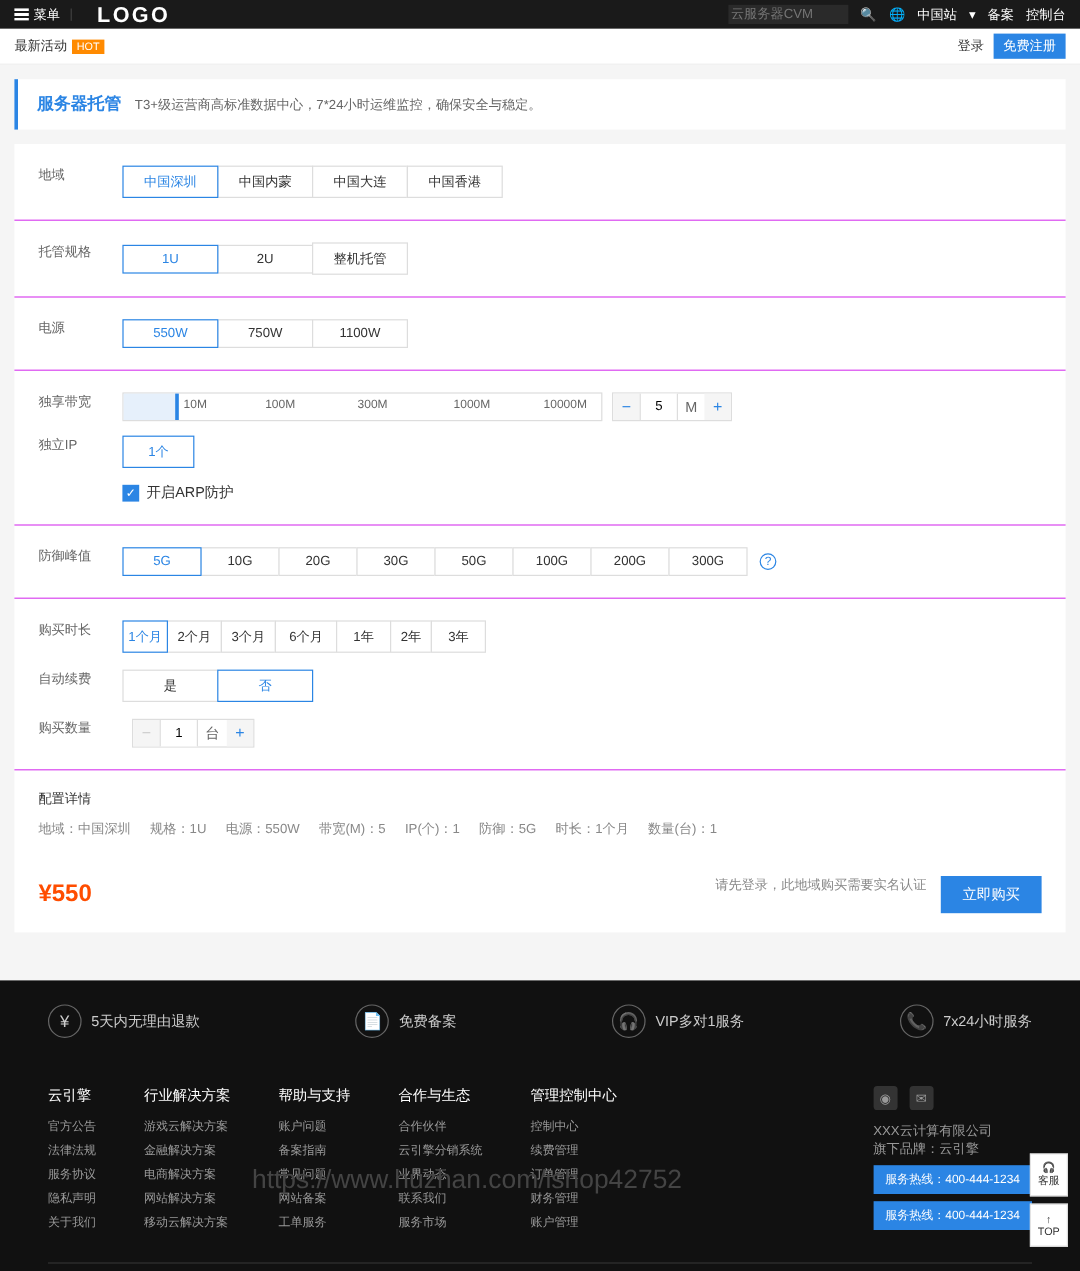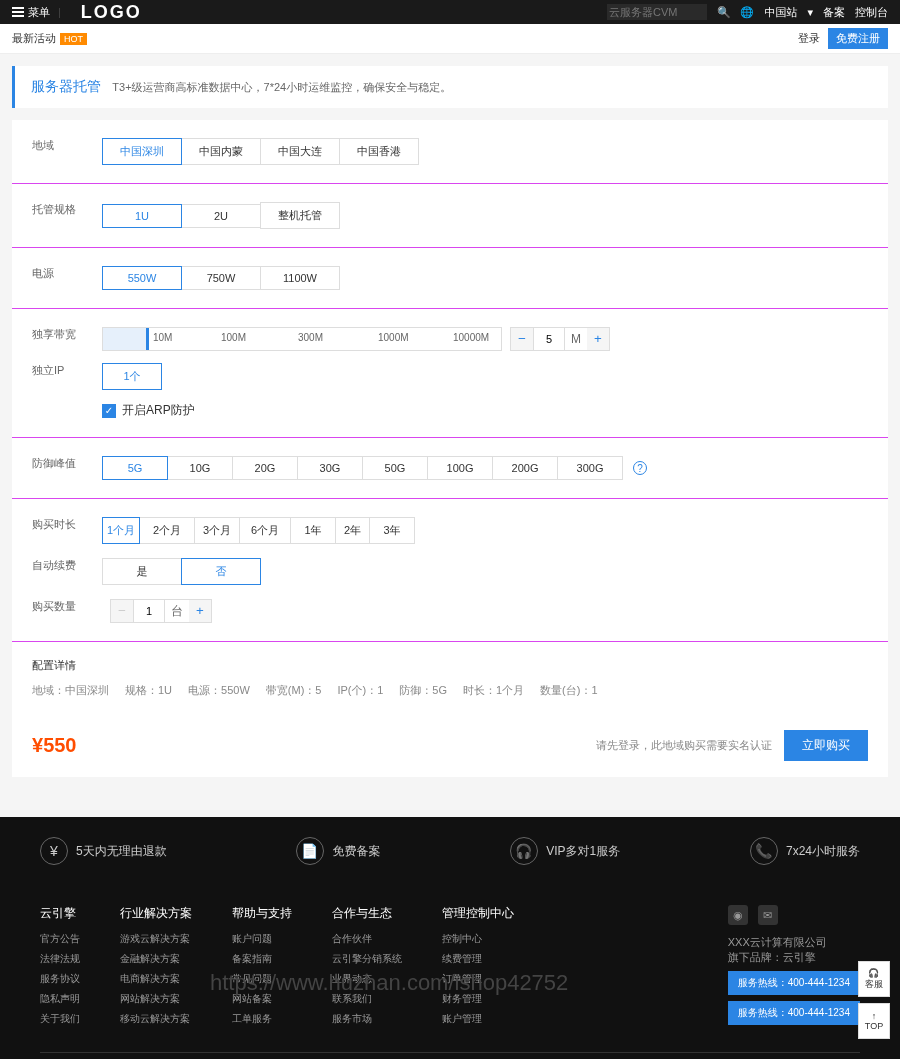--- a/index.html
+++ b/index.html
@@ -10,21 +10,21 @@
 .logo{font-size:18px;font-weight:bold;letter-spacing:2px;margin-left:12px;font-family:Arial}
 .divider{color:#444;margin:0 8px}
 .top-right{margin-left:auto;display:flex;align-items:center;gap:10px}
 .search-box{background:#2a2a2a;border:none;color:#888;padding:2px 2px;width:100px;font-size:11px}
 .icon-globe,.icon-search{font-size:11px}
 .subbar{background:#fff;height:30px;display:flex;align-items:center;padding:0 12px;border-bottom:1px solid #eee;font-size:11px}
 .hot-tag{background:#ff8a00;color:#fff;padding:1px 4px;font-size:9px;margin-left:4px}
 .subbar-right{margin-left:auto;display:flex;gap:8px;align-items:center}
 .btn-reg{background:#2b85e4;color:#fff;padding:3px 8px;border:none;cursor:pointer;font-size:11px}
 .page-header{background:#fff;margin:12px;padding:12px 16px;border-left:3px solid #2b85e4}
-.page-title{color:#2b85e4;font-size:14px;font-weight:normal;display:inline}
+.page-title{color:#2b85e4;font-size:14px;font-weight:bold;display:inline}
 .page-desc{color:#666;font-size:11px;margin-left:8px}
 .config-panel{background:#fff;margin:0 12px;padding:0}
 .config-row{display:flex;align-items:flex-start;padding:18px 20px;border-bottom:1px solid #d946ef}
 .config-label{width:70px;color:#666;font-size:11px;flex-shrink:0}
 .config-options{display:flex;gap:0;flex-wrap:wrap;align-items:center}
 .opt{border:1px solid #ddd;padding:5px 0;width:80px;text-align:center;cursor:pointer;font-size:11px;background:#fff;margin-left:-1px}
 .opt:first-child{margin-left:0}
 .opt.selected{border-color:#2b85e4;color:#2b85e4;position:relative;z-index:1}
 .slider-area{display:flex;align-items:center;gap:0}
 .slider-track{width:400px;height:24px;border:1px solid #ddd;position:relative;background:#fff}
@@ -39,21 +39,21 @@
 .qty-ctrl{display:flex;border:1px solid #ddd;margin-left:8px}
 .qty-btn{width:22px;height:22px;background:#f5f5f5;border:none;cursor:pointer;color:#2b85e4;text-align:center;line-height:22px}
 .qty-val{width:32px;text-align:center;border:none;border-left:1px solid #ddd;border-right:1px solid #ddd;font-size:11px}
 .unit{padding:0 6px;color:#666;display:flex;align-items:center}
 .checkbox{width:14px;height:14px;background:#2b85e4;color:#fff;display:inline-flex;align-items:center;justify-content:center;font-size:10px;margin-right:6px}
 .help-icon{color:#2b85e4;border:1px solid #2b85e4;border-radius:50%;width:14px;height:14px;display:inline-flex;align-items:center;justify-content:center;font-size:10px;margin-left:10px}
 .summary-row{padding:16px 20px;font-size:11px;color:#888}
 .summary-items{display:flex;gap:16px;flex-wrap:wrap;margin-top:10px}
 .price-row{padding:16px 20px;display:flex;align-items:center;justify-content:space-between}
 .price{color:#ff4d00;font-size:20px;font-weight:bold}
-.price-right{display:flex;align-items:center;gap:12px;font-size:11px;color:#888}
+.price-right{display:flex;gap:12px;font-size:11px;color:#888}
 .btn-buy{background:#2b85e4;color:#fff;border:none;padding:7px 18px;cursor:pointer;font-size:12px}
 .features{background:#111;color:#ccc;padding:20px 40px;display:flex;justify-content:space-between;margin-top:40px}
 .feature{display:flex;align-items:center;gap:8px;font-size:12px}
 .feature-icon{width:28px;height:28px;border:1px solid #666;border-radius:50%;display:flex;align-items:center;justify-content:center;font-size:14px}
 .footer{background:#111;color:#999;padding:20px 40px;font-size:11px}
 .footer-cols{display:flex;gap:40px;flex-wrap:wrap}
 .footer-col h4{color:#fff;font-size:12px;margin-bottom:10px;font-weight:normal}
 .footer-col a{display:block;color:#999;text-decoration:none;margin-bottom:6px;font-size:10px}
 .footer-contact{margin-left:auto}
 .hotline{background:#2b85e4;color:#fff;padding:5px 10px;margin-top:6px;font-size:10px}
@@ -173,21 +173,21 @@
       <div class="opt" style="width:66px">200G</div>
       <div class="opt" style="width:66px">300G</div>
       <span class="help-icon">?</span>
     </div>
   </div>
 
   <div class="config-row" style="flex-wrap:wrap">
     <div class="config-label">购买时长</div>
     <div class="config-options">
       <div class="opt selected" style="width:38px">1个月</div>
-      <div class="opt" style="width:56px">2个月</div>
+      <div class="opt" style="width:46px">2个月</div>
       <div class="opt" style="width:46px">3个月</div>
       <div class="opt" style="width:52px">6个月</div>
       <div class="opt" style="width:46px">1年</div>
       <div class="opt" style="width:35px">2年</div>
       <div class="opt" style="width:46px">3年</div>
     </div>
     <div style="width:100%;height:14px"></div>
     <div class="config-label">自动续费</div>
     <div class="config-options">
       <div class="opt">是</div>

